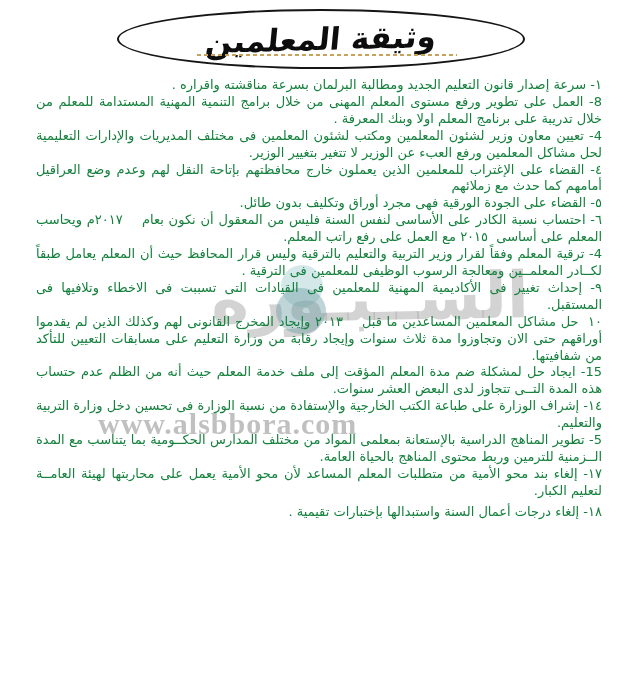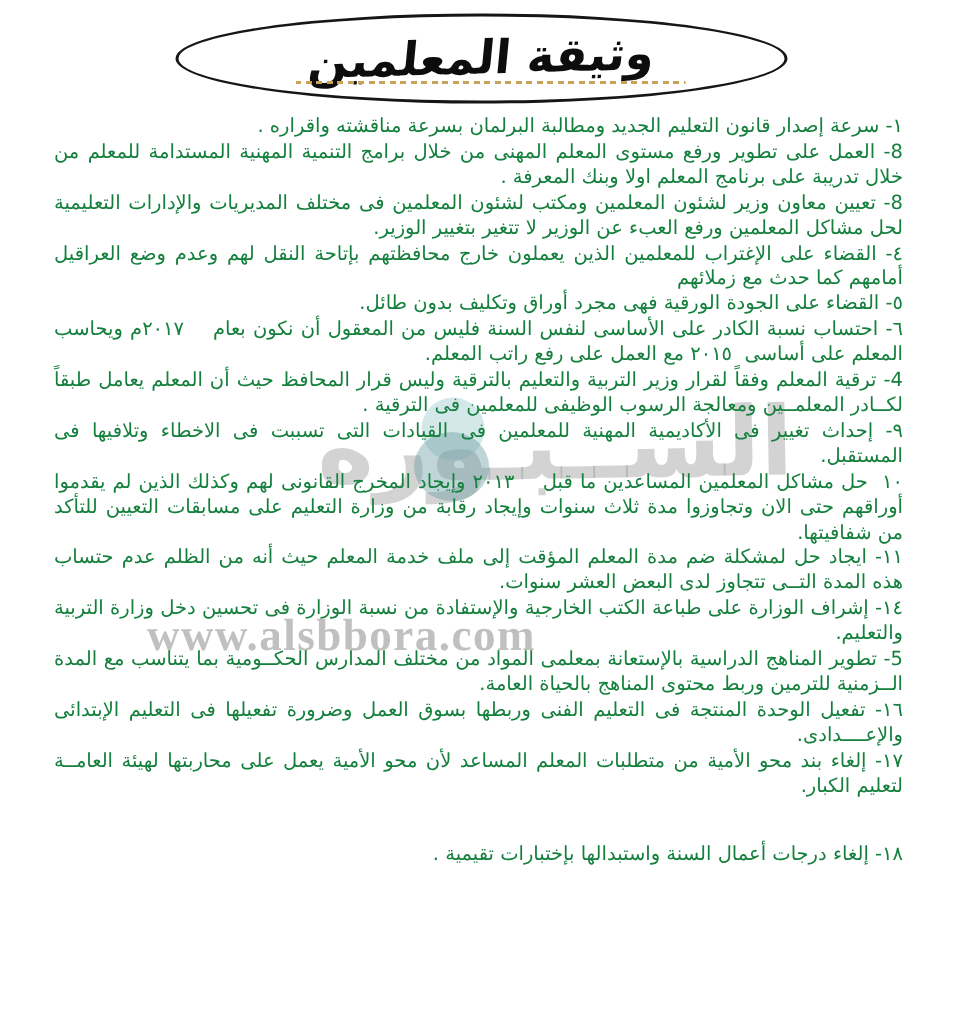--- a/index.html
+++ b/index.html
@@ -104,48 +104,47 @@
     direction: rtl;
     unicode-bidi: embed;
     text-align: justify;
     font-size: 13px;
     font-weight: normal;
     line-height: 16.9px;
     color: #15803d;
     z-index: 1;
   }
   .content p { margin: 0; padding: 0; }
-  .content p.gap-before { margin-top: 29px; }
+  .content p.gap-before { margin-top: 4px; }
 </style>
 </head>
 <body>
 
 <div class="page">
 
   <div class="wm-name">الســبـوره</div>
   <div class="wm-circle-outer"></div>
   <div class="wm-circle-inner"></div>
   <div class="wm-url">www.alsbbora.com</div>
 
   <div class="title-banner">
     <span class="title-text">وثيقة المعلمين</span>
     <span class="title-ornament"></span>
   </div>
 
   <div class="content">
     <p>١- سرعة إصدار قانون التعليم الجديد ومطالبة البرلمان بسرعة مناقشته واقراره .</p>
     <p>8- العمل على تطوير ورفع مستوى المعلم المهنى من خلال برامج التنمية المهنية المستدامة للمعلم من خلال تدريبة على برنامج المعلم اولا وبنك المعرفة .</p>
-    <p>8- تعيين معاون وزير لشئون المعلمين ومكتب لشئون المعلمين فى مختلف المديريات والإدارات التعليمية لحل مشاكل المعلمين ورفع العبء عن الوزير لا تتغير بتغيير الوزير.</p>
+    <p>4- تعيين معاون وزير لشئون المعلمين ومكتب لشئون المعلمين فى مختلف المديريات والإدارات التعليمية لحل مشاكل المعلمين ورفع العبء عن الوزير لا تتغير بتغيير الوزير.</p>
     <p>٤- القضاء على الإغتراب للمعلمين الذين يعملون خارج محافظتهم بإتاحة النقل لهم وعدم وضع العراقيل أمامهم كما حدث مع زملائهم</p>
     <p>٥- القضاء على الجودة الورقية فهى مجرد أوراق وتكليف بدون طائل.</p>
     <p>٦- احتساب نسبة الكادر على الأساسى لنفس السنة فليس من المعقول أن نكون بعام &nbsp;&nbsp;&nbsp;٢٠١٧م ويحاسب المعلم على أساسى &nbsp;٢٠١٥ مع العمل على رفع راتب المعلم.</p>
     <p>4- ترقية المعلم وفقاً لقرار وزير التربية والتعليم بالترقية وليس قرار المحافظ حيث أن المعلم يعامل طبقاً لكــادر المعلمــين ومعالجة الرسوب الوظيفى للمعلمين فى الترقية .</p>
     <p>٩- إحداث تغيير فى الأكاديمية المهنية للمعلمين فى القيادات التى تسببت فى الاخطاء وتلافيها فى المستقبل.</p>
     <p>١٠ &nbsp;حل مشاكل المعلمين المساعدين ما قبل &nbsp;&nbsp;&nbsp;٢٠١٣ وإيجاد المخرج القانونى لهم وكذلك الذين لم يقدموا أوراقهم حتى الان وتجاوزوا مدة ثلاث سنوات وإيجاد رقابة من وزارة التعليم على مسابقات التعيين للتأكد من شفافيتها.</p>
-    <p>١١- ايجاد حل لمشكلة ضم مدة المعلم المؤقت إلى ملف خدمة المعلم حيث أنه من الظلم عدم حتساب هذه المدة التــى تتجاوز لدى البعض العشر سنوات.</p>
+    <p>15- ايجاد حل لمشكلة ضم مدة المعلم المؤقت إلى ملف خدمة المعلم حيث أنه من الظلم عدم حتساب هذه المدة التــى تتجاوز لدى البعض العشر سنوات.</p>
     <p>١٤- إشراف الوزارة على طباعة الكتب الخارجية والإستفادة من نسبة الوزارة فى تحسين دخل وزارة التربية والتعليم.</p>
     <p>5- تطوير المناهج الدراسية بالإستعانة بمعلمى المواد من مختلف المدارس الحكــومية بما يتناسب مع المدة الــزمنية للترمين وربط محتوى المناهج بالحياة العامة.</p>
-    <p>١٦- تفعيل الوحدة المنتجة فى التعليم الفنى وربطها بسوق العمل وضرورة تفعيلها فى التعليم الإبتدائى والإعــــدادى.</p>
     <p>١٧- إلغاء بند محو الأمية من متطلبات المعلم المساعد لأن محو الأمية يعمل على محاربتها لهيئة العامــة لتعليم الكبار.</p>
     <p class="gap-before">١٨- إلغاء درجات أعمال السنة واستبدالها بإختبارات تقيمية .</p>
   </div>
 
 </div>
 
 </body></html>

